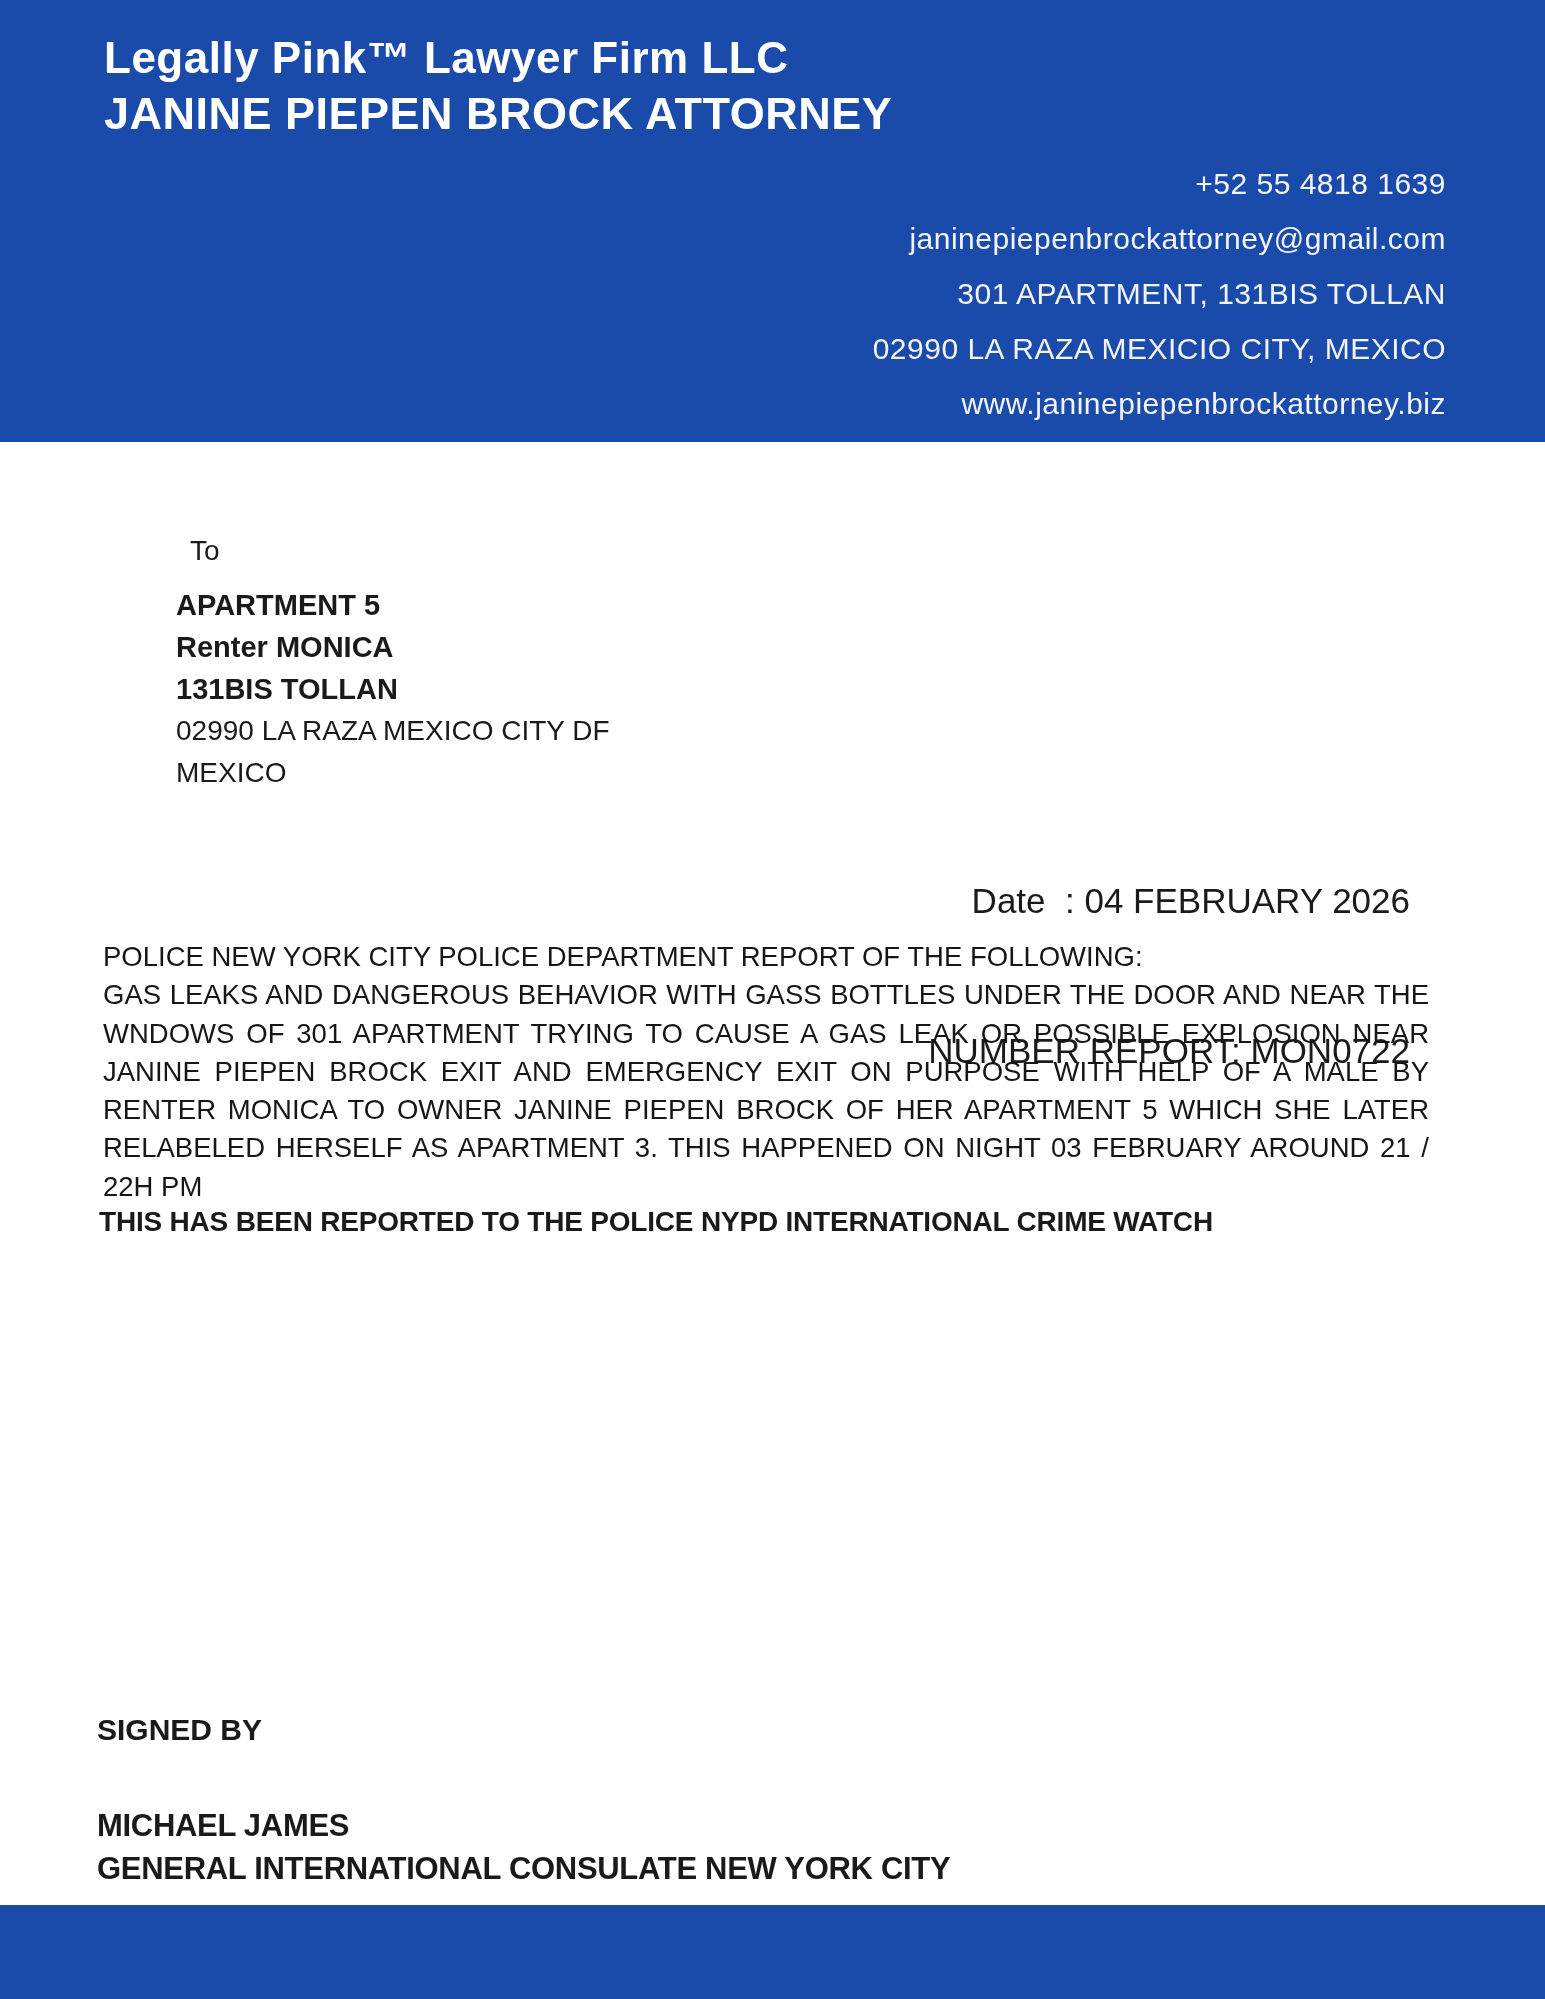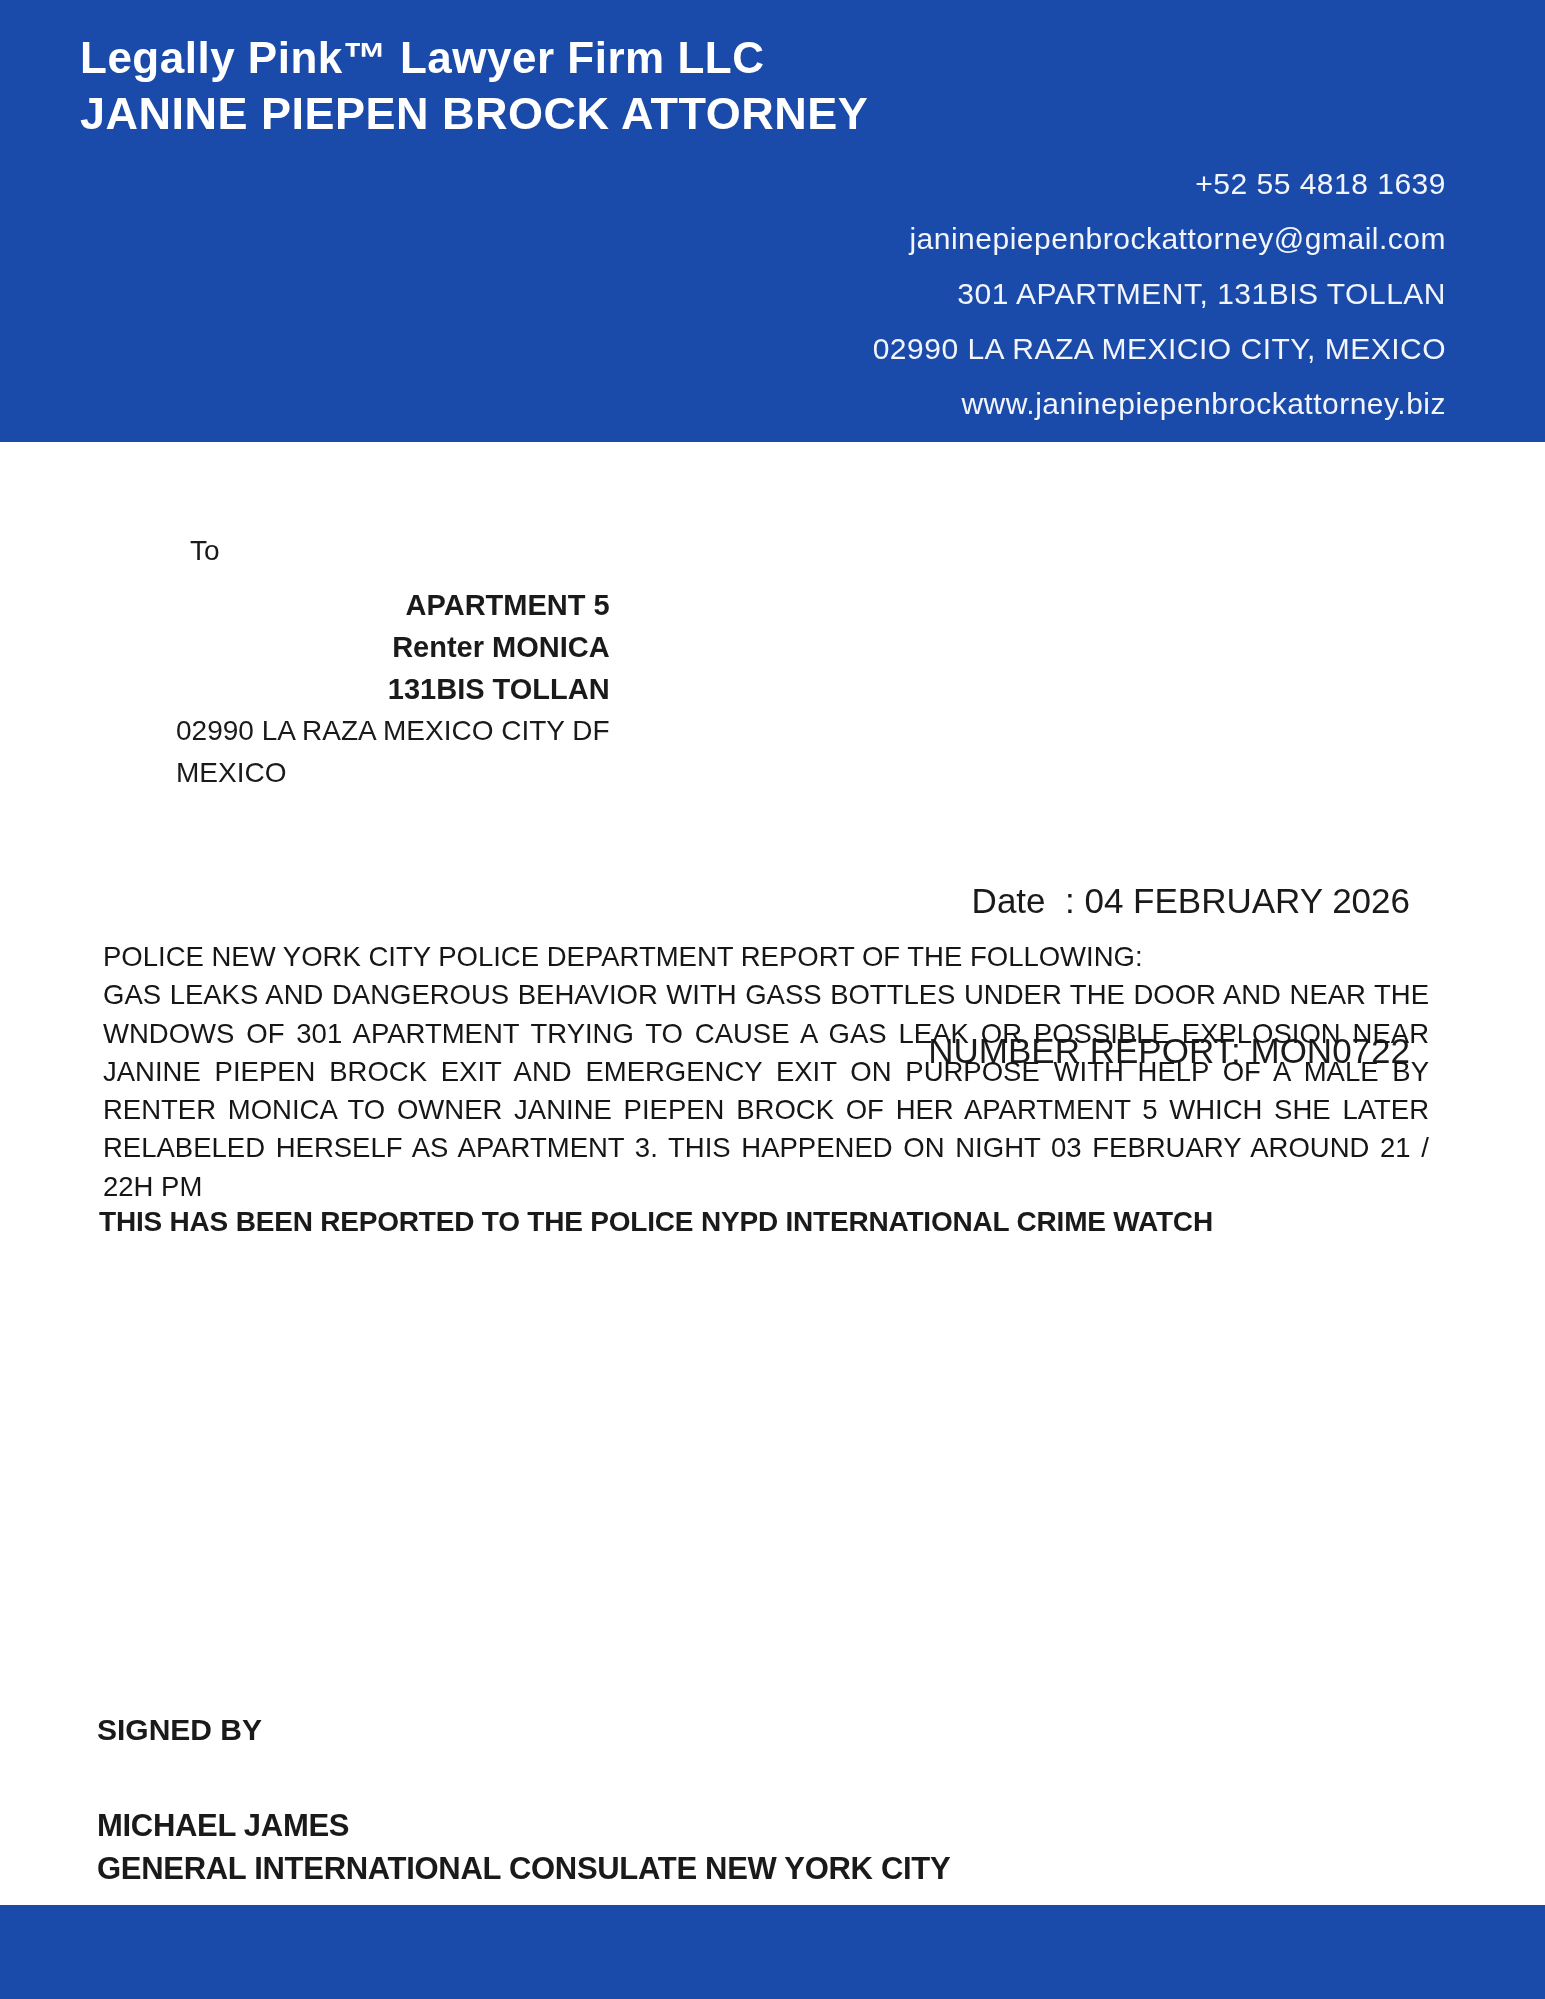--- a/index.html
+++ b/index.html
@@ -14,40 +14,40 @@
     width:1545px;
     height:1999px;
     background:#ffffff;
     overflow:hidden;
   }
   
   .letterhead{
     position:absolute;top:0;left:0;width:100%;height:442px;
     background:var(--brand-blue);
     color:#ffffff;
-    padding:30px 99px 0 80px;
+    padding:30px 99px 0 104px;
   }
   .firm-name{
     font-size:44px;font-weight:bold;line-height:56px;letter-spacing:0.5px;
   }
   .attorney-line{
     font-size:45px;font-weight:bold;line-height:56px;letter-spacing:0.5px;
   }
   .contact-line{
     font-size:30px;font-weight:normal;line-height:55px;letter-spacing:0.5px;
     color:#f2f5fc;
   }
   .contact-block{margin-top:14px;text-align:right;}
   
   .recipient{
     position:absolute;top:530px;left:176px;
     font-size:28px;line-height:42px;
   }
   .to-label{padding-left:14px;font-size:28px;line-height:42px;margin-bottom:12px;}
-  .recip-bold{font-weight:bold;font-size:29px;text-align:right;}
+  .recip-bold{font-weight:bold;font-size:29px;}
   .recip-reg{font-weight:normal;}
   
   .meta-block{
     position:absolute;top:776px;right:135px;
     text-align:right;
     font-size:35px;line-height:50px;
     white-space:pre-wrap;
   }
   
   .report-body{

